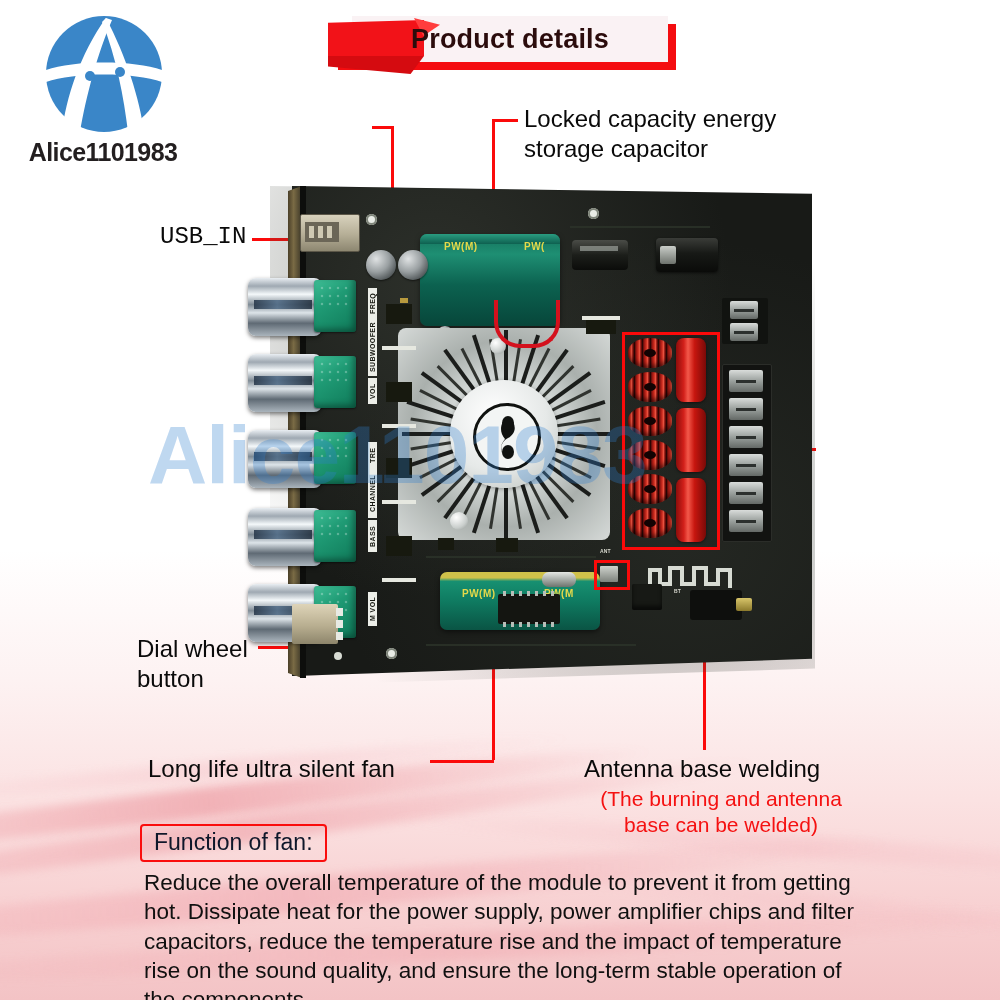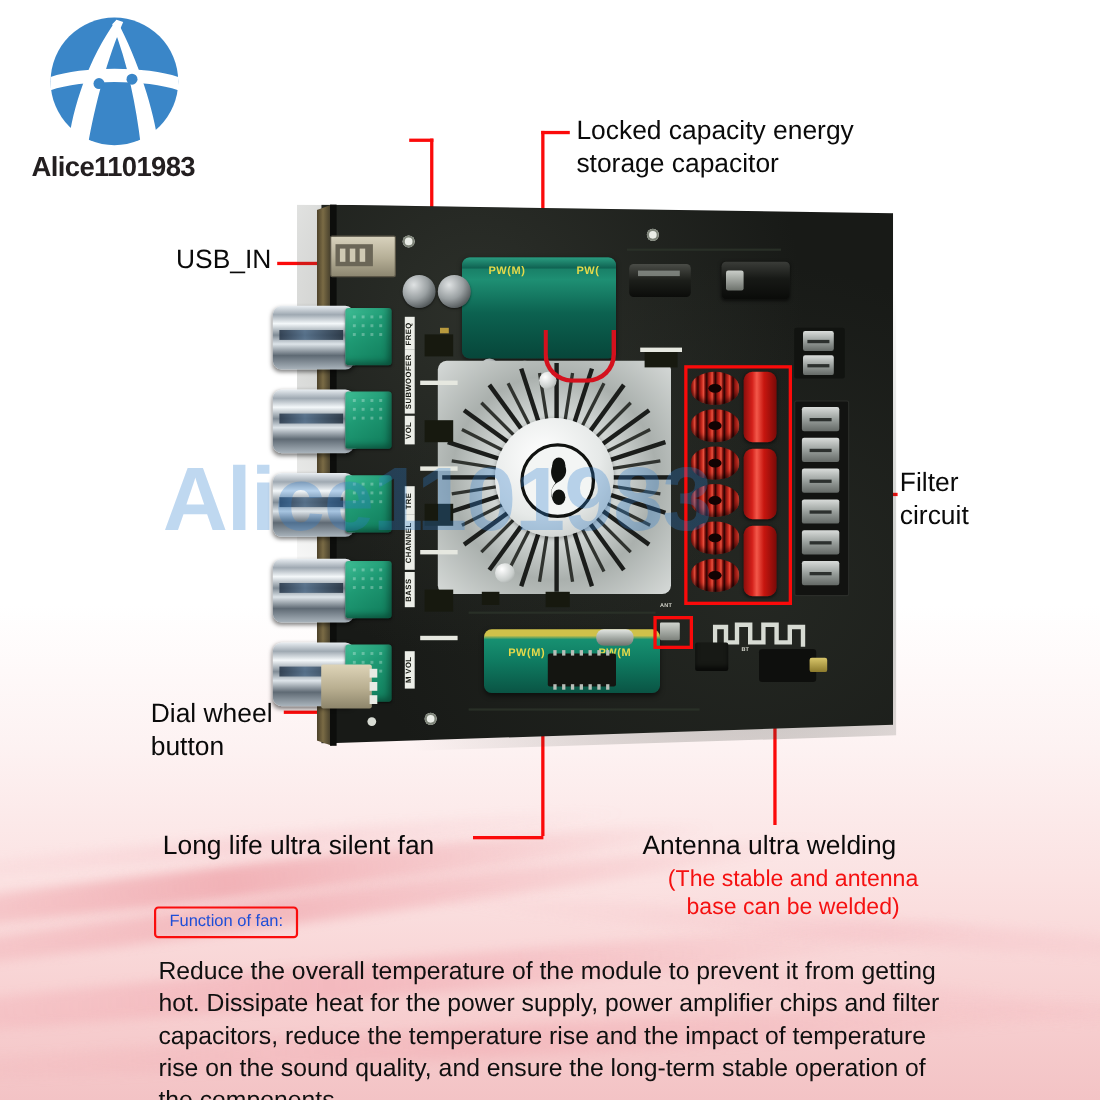--- a/index.html
+++ b/index.html
@@ -35,32 +35,32 @@
     clip-path:polygon(0% 0%,100% 0%,86% 100%,0% 58%);}
   .ribbon-fold{position:absolute;left:86px;top:2px;width:26px;height:18px;background:#ff3d3d;
     clip-path:polygon(0% 0%,100% 38%,36% 100%);}
   .ribbon-label{position:absolute;left:24px;top:0;width:316px;height:46px;display:flex;align-items:center;justify-content:center;
     font-size:27px;font-weight:bold;color:#2b0c0c;letter-spacing:.2px;}
 
   
   .callout{position:absolute;color:#0a0a0a;font-size:24px;line-height:1.23;white-space:pre-line;}
   .callout.red{color:#f51111;}
   .c-lownoise{left:155px;top:72px;width:230px;}
-  .c-usbin{left:160px;top:222px;}
+  .c-usbin{left:160px;top:222px;font-family:Liberation Mono, monospace;}
   .c-largecap{left:524px;top:104px;width:290px;}
   .c-filter{left:818px;top:424px;width:160px;}
   .c-dial{left:137px;top:634px;width:140px;}
   .c-fan{left:148px;top:754px;}
   .c-fan-sub{left:118px;top:786px;font-size:22px;}
   .c-ant{left:584px;top:754px;}
   .c-ant-sub{left:578px;top:786px;width:286px;text-align:center;font-size:21px;}
 
   
   .fn-box{position:absolute;left:140px;top:824px;border:2px solid #fa0d0d;border-radius:4px;padding:3px 12px 4px 12px;}
-  .fn-box span{font-size:15px;color:#1d4ed8;}
+  .fn-box span{font-size:23px;color:#0f172a;}
   .fn-body{position:absolute;left:144px;top:868px;width:728px;font-size:22.5px;line-height:1.3;color:#101010;}
 
   
   .ln{position:absolute;background:#fb0a0a;}
   .lh{height:3px;}
   .lv{width:3px;}
   .dot{position:absolute;width:11px;height:11px;border-radius:50%;background:#fb0a0a;}
 
   
   .wm{position:absolute;left:148px;top:408px;font-size:82px;font-weight:bold;color:#2f7fd0;
@@ -217,20 +217,28 @@
         <path d="M66 6 C 40 42, 26 86, 22 120 L 40 120 C 46 84, 58 40, 72 8 Z" fill="#ffffff"></path>
         <path d="M66 6 C 86 44, 100 88, 104 120 L 88 120 C 84 86, 76 44, 62 10 Z" fill="#ffffff"></path>
         <path d="M6 58 C 34 48, 94 48, 122 58 L 122 70 C 94 60, 34 60, 6 70 Z" fill="#ffffff"></path>
         <circle cx="50" cy="64" r="5" fill="#3a86c8"></circle>
         <circle cx="80" cy="60" r="5" fill="#3a86c8"></circle>
       </svg>
     </div>
     <div class="logo-text">Alice1101983</div>
   </div>
 
+  <div class="ribbon">
+    <div class="ribbon-shadow"></div>
+    <div class="ribbon-plate"></div>
+    <div class="ribbon-tail"></div>
+    <div class="ribbon-tail2"></div>
+    <div class="ribbon-fold"></div>
+    <div class="ribbon-label">Product details</div>
+  </div>
 
   <div class="ln lh" style="left:372px;top:126px;width:22px;"></div>
   <div class="ln lv" style="left:391px;top:126px;height:427px;"></div>
   <div class="ln lh" style="left:355px;top:320px;width:38px;"></div>
   <div class="dot" style="left:350px;top:316px;"></div>
   <div class="ln lh" style="left:355px;top:396px;width:38px;"></div>
   <div class="dot" style="left:350px;top:392px;"></div>
   <div class="ln lh" style="left:355px;top:472px;width:38px;"></div>
   <div class="dot" style="left:350px;top:468px;"></div>
   <div class="ln lh" style="left:355px;top:550px;width:38px;"></div>
@@ -480,27 +488,25 @@
     <div class="trace" style="left:156px;top:370px;width:170px;"></div>
     <div class="trace" style="left:156px;top:458px;width:210px;"></div>
     <div class="trace" style="left:300px;top:40px;width:140px;"></div>
   </div>
 
   <div class="wm">Alice1101983</div>
 
   <div class="callout c-usbin">USB_IN</div>
   <div class="callout c-largecap">Locked capacity energy
 storage capacitor</div>
-  <div class="callout c-filter">Filter
-circuit</div>
   <div class="callout c-fan">Long life ultra silent fan</div>
   <div class="callout c-dial">Dial wheel
 button</div>
-  <div class="callout c-ant">Antenna ultra welding</div>
-  <div class="callout red c-ant-sub">(The stable and antenna
+  <div class="callout c-ant">Antenna base welding</div>
+  <div class="callout red c-ant-sub">(The burning and antenna
 base can be welded)</div>
 
   <div class="fn-box">
     <span>Function of fan:</span>
   </div>
   <div class="fn-body">Reduce the overall temperature of the module to prevent it from getting hot. Dissipate heat for the power supply, power amplifier chips and filter capacitors, reduce the temperature rise and the impact of temperature rise on the sound quality, and ensure the long-term stable operation of the components.</div>
 
 </div>
 
 </body></html>

